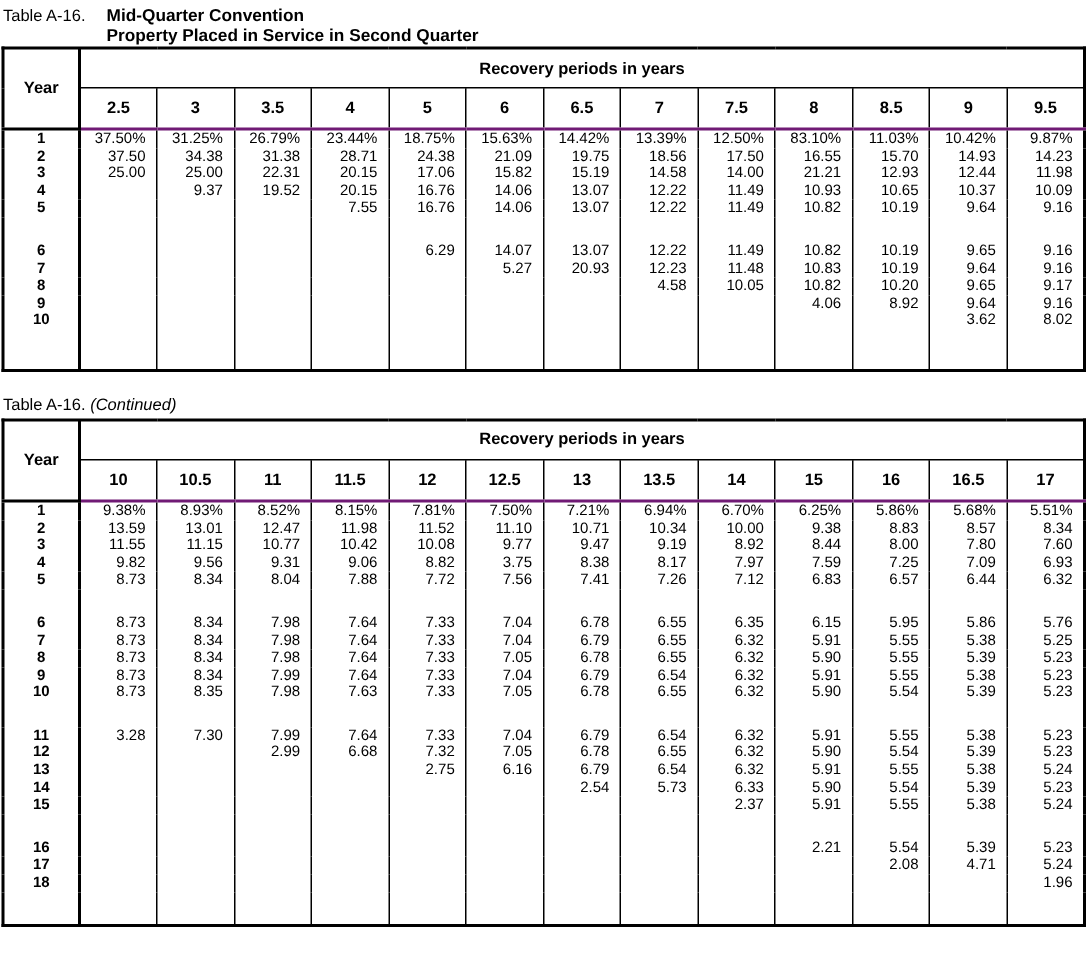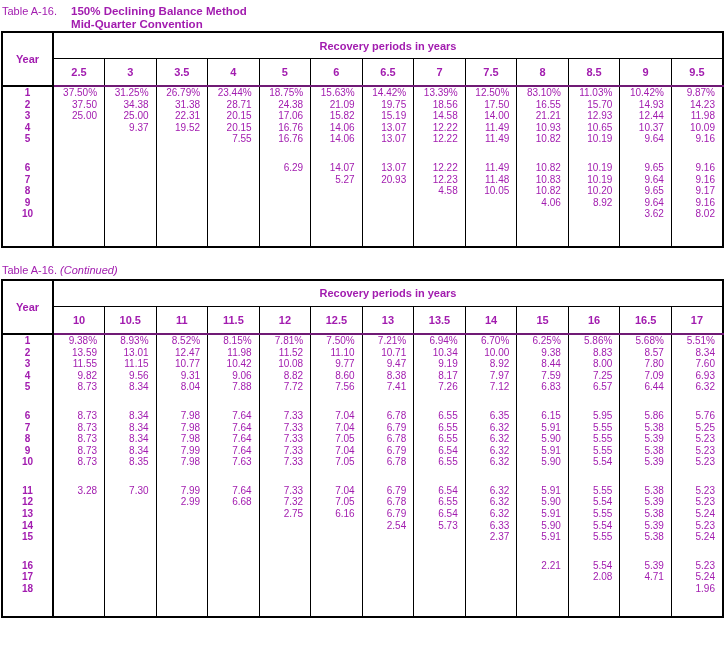--- a/index.html
+++ b/index.html
@@ -1,17 +1,17 @@
 <!DOCTYPE html>
 <html><head>
 <meta charset="utf-8">
 <style>
   html,body { margin:0; padding:0; background:#fff; }
   .page {
-    width: 725px; height: 647px; background:#fff; color:#a21caf;
+    width: 725px; height: 647px; background:#fff; color:#000000;
     font-family: "Liberation Sans", sans-serif;
     position: relative; overflow: hidden;
   }
   
   .title-block { display:flex; padding:5px 0 0 2px; }
   .title-label { font-size:11px; line-height:13px; white-space:nowrap; }
   .title-lines { margin-left:14px; font-size:11.5px; font-weight:bold; line-height:13px; }
   
   .continued-line { margin:16px 0 3px 2px; font-size:11px; }
   .continued-suffix { font-style: italic; }
@@ -52,22 +52,22 @@
   tr.filler-row-2 { height:22px; }
 </style>
 </head>
 <body>
 
 <div class="page">
 
   <div class="title-block">
     <span class="title-label">Table A-16.</span>
     <div class="title-lines">
-      <div>150% Declining Balance Method</div>
       <div>Mid-Quarter Convention</div>
+      <div>Property Placed in Service in Second Quarter</div>
     </div>
   </div>
 
   <table class="dep" id="table-0">
       <colgroup>
         <col class="year-col">
         <col>
         <col>
         <col>
         <col>
@@ -390,21 +390,21 @@
           <td class="data-cell">7.80</td>
           <td class="data-cell">7.60</td>
         </tr>
         <tr class="data-row">
           <td class="year-cell">4</td>
           <td class="data-cell first">9.82</td>
           <td class="data-cell">9.56</td>
           <td class="data-cell">9.31</td>
           <td class="data-cell">9.06</td>
           <td class="data-cell">8.82</td>
-          <td class="data-cell">8.60</td>
+          <td class="data-cell">3.75</td>
           <td class="data-cell">8.38</td>
           <td class="data-cell">8.17</td>
           <td class="data-cell">7.97</td>
           <td class="data-cell">7.59</td>
           <td class="data-cell">7.25</td>
           <td class="data-cell">7.09</td>
           <td class="data-cell">6.93</td>
         </tr>
         <tr class="data-row">
           <td class="year-cell">5</td>

